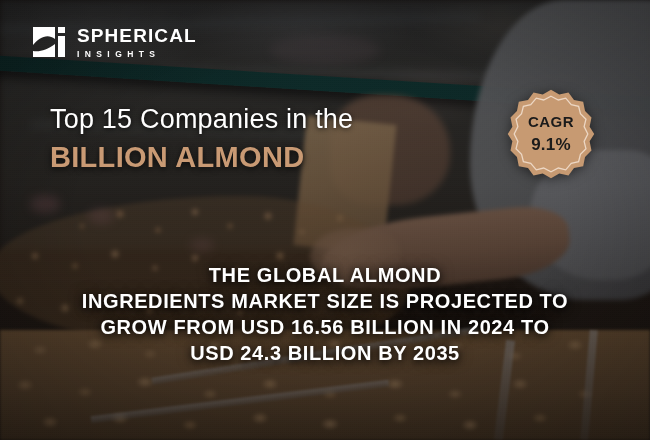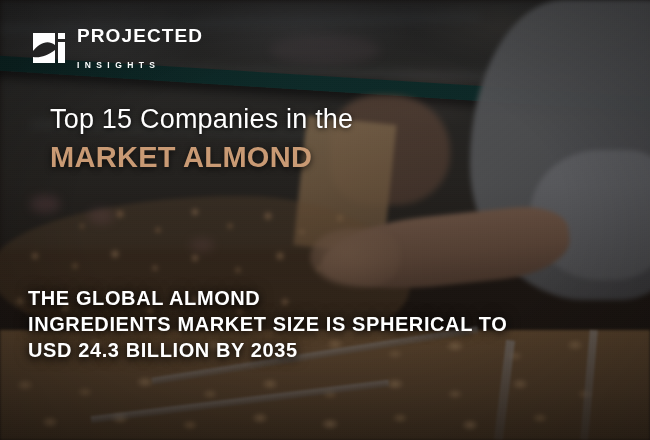--- a/index.html
+++ b/index.html
@@ -249,21 +249,21 @@
     color: #ffffff;
     font-size: 19px;
     font-weight: bold;
     letter-spacing: 1.1px;
   }
   .logo-sub {
     color: #ffffff;
     font-size: 8.5px;
     font-weight: bold;
     letter-spacing: 5.4px;
-    margin-top: 16px;
+    margin-top: 5px;
   }
 
   
   .kicker {
     position: absolute;
     left: 50px; top: 104px;
     color: #ffffff;
     font-size: 27px;
     font-weight: 300;
     letter-spacing: .2px;
@@ -309,27 +309,27 @@
     font-size: 17px;
     font-weight: bold;
     letter-spacing: .2px;
   }
 
   
   .statement {
     position: absolute;
     left: 28px; top: 262px;
     width: 594px;
+    text-align: center;
     color: #ffffff;
     font-size: 20px;
     font-weight: bold;
     line-height: 1.3;
     letter-spacing: .6px;
     text-shadow: 0 2px 7px rgba(0,0,0,.85), 0 0 14px rgba(0,0,0,.6);
-    margin-top: 23px;
   }
   .statement .st-line { display: block; }
 </style>
 </head>
 <body>
 
 <div class="canvas">
 
   <div class="photo">
     <div class="bg-upper"></div>
@@ -364,32 +364,51 @@
   <div class="content">
 
     <div class="logo">
       <svg class="logo-mark" viewBox="0 0 34 30">
         <path d="M0 0 H22 V12 C14 6 6 11 0 18 Z" fill="#ffffff"></path>
         <path d="M0 30 H22 V17 C14 23 7 25 0 24 Z" fill="#ffffff"></path>
         <rect x="25" y="0" width="7" height="6" fill="#ffffff"></rect>
         <rect x="25" y="9" width="7" height="21" fill="#ffffff"></rect>
       </svg>
       <div class="logo-words">
-        <span class="logo-title">PROJECTED</span>
+        <span class="logo-title">SPHERICAL</span>
         <span class="logo-sub">INSIGHTS</span>
       </div>
     </div>
 
     <div class="kicker">Top 15 Companies in the</div>
 
     <div class="headline">
-      <span class="hl-line">MARKET ALMOND</span>
+      <span class="hl-line">BILLION ALMOND</span>
     </div>
 
+    <div class="badge">
+      <svg viewBox="0 0 100 100">
+        <path d="M50 2
+                 L59 7 L69 5 L75 13 L85 15 L87 25 L94 32 L92 42 L97 50
+                 L92 58 L94 68 L87 75 L85 85 L75 87 L69 95 L59 93 L50 98
+                 L41 93 L31 95 L25 87 L15 85 L13 75 L6 68 L8 58 L3 50
+                 L8 42 L6 32 L13 25 L15 15 L25 13 L31 5 L41 7 Z" fill="#c79a72"></path>
+        <path d="M50 9
+                 L58 13 L66 11 L72 18 L80 20 L82 28 L88 34 L86 42 L90 50
+                 L86 58 L88 66 L82 72 L80 80 L72 82 L66 89 L58 87 L50 91
+                 L42 87 L34 89 L28 82 L20 80 L18 72 L12 66 L14 58 L10 50
+                 L14 42 L12 34 L18 28 L20 20 L28 18 L34 11 L42 13 Z" fill="none" stroke="#f3e2d2" stroke-width="1.4" opacity=".85"></path>
+      </svg>
+      <div class="badge-text">
+        <span class="badge-label">CAGR</span>
+        <span class="badge-value">9.1%</span>
+      </div>
+    </div>
 
     <div class="statement">
       <span class="st-line">THE GLOBAL ALMOND</span>
-      <span class="st-line">INGREDIENTS MARKET SIZE IS SPHERICAL TO</span>
+      <span class="st-line">INGREDIENTS MARKET SIZE IS PROJECTED TO</span>
+      <span class="st-line">GROW FROM USD 16.56 BILLION IN 2024 TO</span>
       <span class="st-line">USD 24.3 BILLION BY 2035</span>
     </div>
 
   </div>
 </div>
 
 </body></html>

